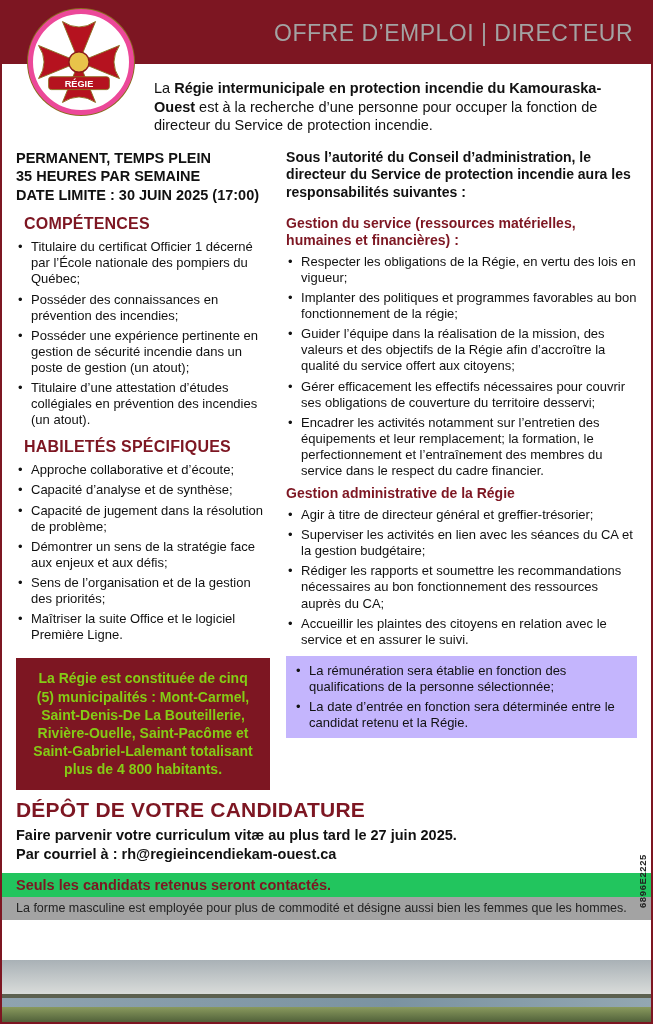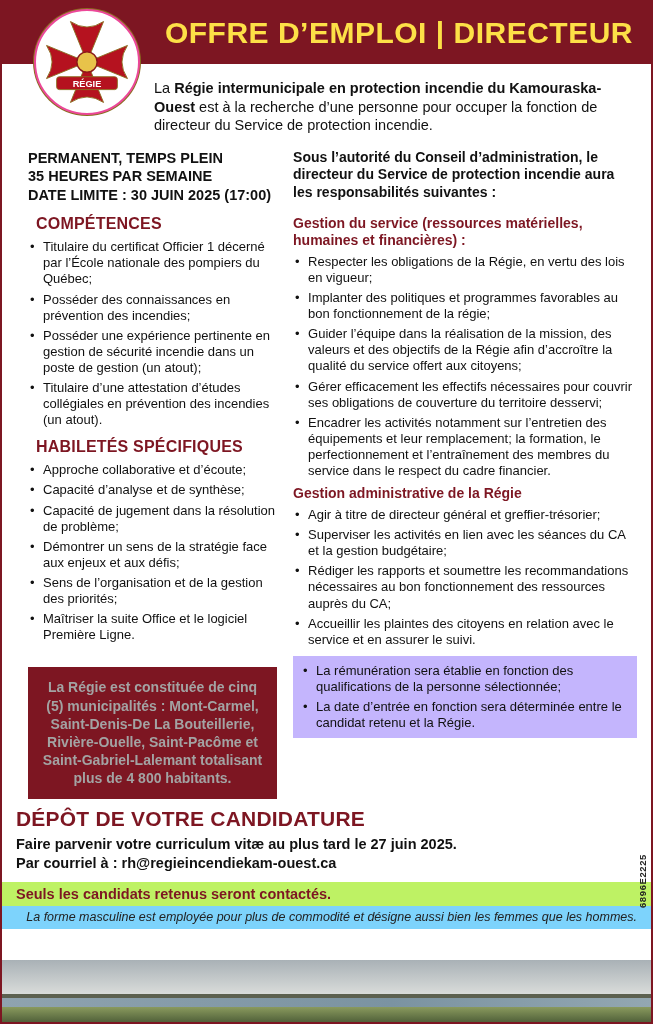--- a/index.html
+++ b/index.html
@@ -7,48 +7,48 @@
   body { font-family:"Liberation Sans", sans-serif; }
   .page {
     position:relative; width:653px; height:1024px; margin:0 auto;
     background:#ffffff; border:2px solid #7d1622; overflow:hidden; color:#111;
   }
   .header {
     background:#7d1622; height:62px; display:flex; align-items:center;
     justify-content:flex-end; padding-right:18px;
   }
   .header .title {
-    color:#fde047; font-weight:bold; font-size:30px; letter-spacing:.5px; white-space:nowrap;
+    color:#a3a3a3; font-weight:normal; font-size:23px; letter-spacing:.5px; white-space:nowrap;
   }
   .logo {
-    position:absolute; top:7px; left:32px; width:106px; height:106px; border-radius:50%;
-    background:#fff; border:2px solid #ec4899; box-shadow:0 0 0 1px #8a6d1f;
-    display:flex; align-items:center; justify-content:center; z-index:5;
+    position:absolute; top:7px; left:26px; width:106px; height:106px; border-radius:50%;
+    background:#fff; border:5px solid #ec4899; box-shadow:0 0 0 1px #8a6d1f;
+    display:flex; align-items:center; justify-content:flex-start; z-index:5;
   }
   .intro { margin:15px 16px 10px 152px; font-size:14.5px; line-height:1.28; }
-  .columns { display:flex; gap:16px; padding:4px 14px 0 26px; align-items:flex-start; }
+  .columns { display:flex; gap:16px; padding:4px 14px 0 14px; align-items:flex-start; }
   .col-left  { width:42%; }
   .col-right { width:58%; }
   .job-terms { font-weight:bold; font-size:14.5px; line-height:1.3; margin-bottom:8px; }
   h2.section { color:#7d1622; font-size:16px; margin:10px 8px 6px; letter-spacing:.2px; }
   .bullets { list-style:none; padding-left:15px; font-size:13px; line-height:1.24; }
   .bullets li { position:relative; margin-bottom:4px; }
   .bullets li::before { content:"•"; position:absolute; left:-13px; }
   .red-box {
-    background:#7d1622; color:#a3a3a3; font-weight:bold; text-align:center;
-    font-size:14px; line-height:1.3; padding:11px 12px; margin-top:24px;
+    background:#7d1622; color:#84cc16; font-weight:bold; text-align:center;
+    font-size:14px; line-height:1.3; padding:11px 12px; margin-top:15px;
   }
   .right-intro { font-weight:bold; font-size:14px; line-height:1.25; margin-bottom:14px; }
   h3.sub { color:#7d1622; font-size:14px; line-height:1.2; margin:6px 0 5px; }
   .note-box { background:#c4b5fd; padding:7px 8px 3px 8px; margin-top:8px; }
   .footer { padding:8px 14px 0; }
   .footer .f-heading { color:#7d1622; font-size:21px; font-weight:bold; margin-bottom:4px; letter-spacing:.2px; }
   .footer .line { font-weight:bold; font-size:14.5px; line-height:1.35; }
-  .strip1 { background:#bef264; color:#7d1622; font-weight:bold; font-size:14.5px; padding:4px 14px; margin-top:8px; }
-  .strip2 { background:#7dd3fc; font-style:italic; font-size:12.5px; padding:4px 14px 5px; color:#222;text-align:right; }
+  .strip1 { background:#22c55e; color:#7d1622; font-weight:bold; font-size:14.5px; padding:4px 14px; margin-top:8px; }
+  .strip2 { background:#a3a3a3; font-size:12.5px; padding:4px 14px 5px; color:#222; }
   .photo { position:absolute; bottom:0; left:0; right:0; height:62px; display:flex; flex-direction:column; }
   .photo .sky   { height:55%; background:linear-gradient(#a9b1b6,#d9dcda); }
   .photo .shore { height:4px;  background:#5c6150; }
   .photo .water { height:15%; background:linear-gradient(90deg,#8fa3af,#7b93a1 60%,#93a7b1); }
   .photo .land  { flex:1; background:linear-gradient(#8a9a5e,#51613a); }
   .refcode {
     position:absolute; right:3px; top:852px; writing-mode:vertical-rl; transform:rotate(180deg);
     font-size:9.5px; color:#222; letter-spacing:.6px; font-weight:bold;
   }
 </style>

